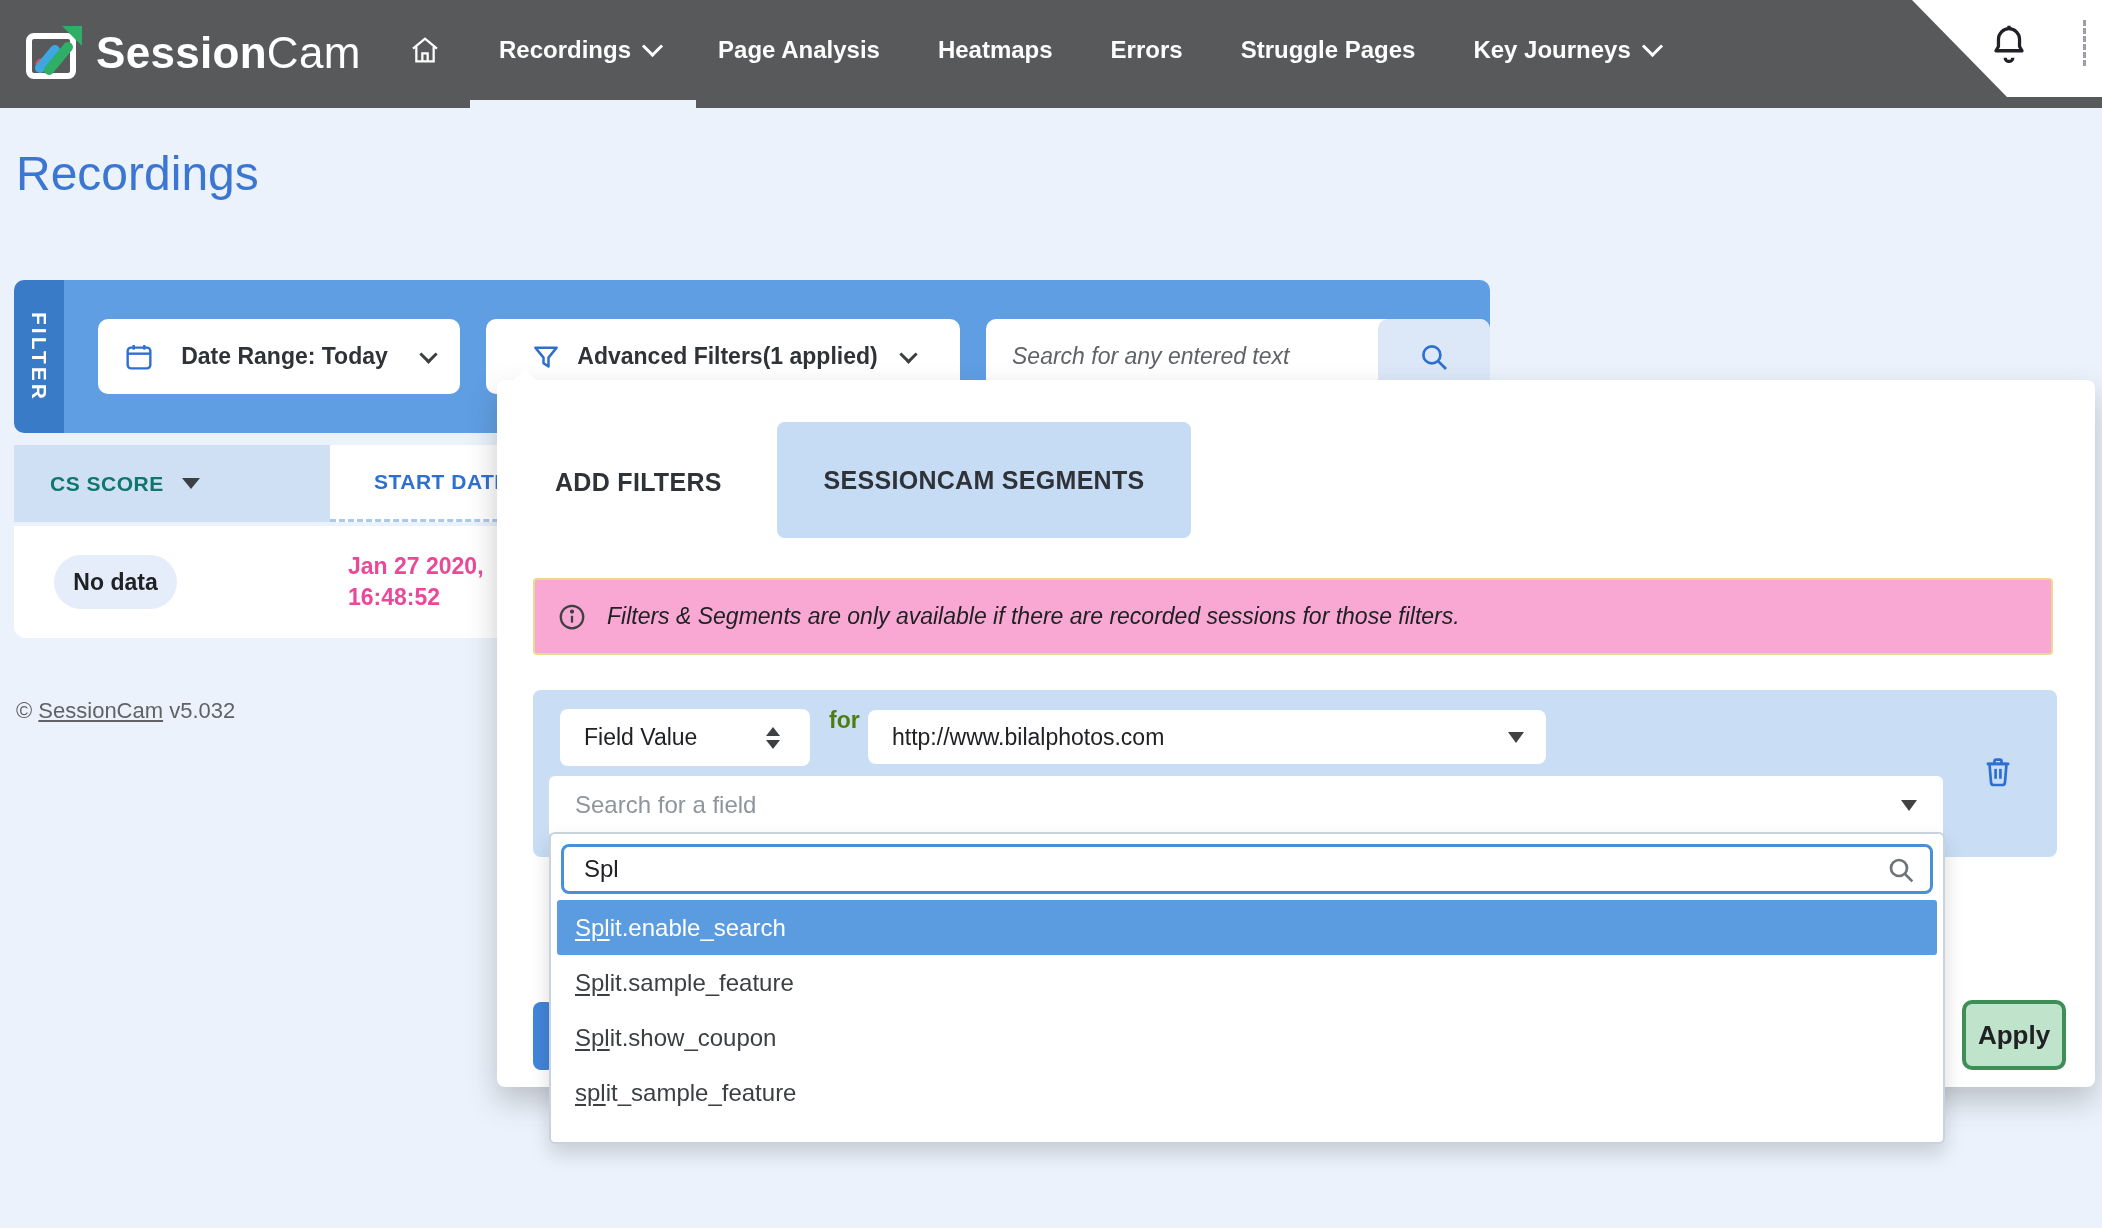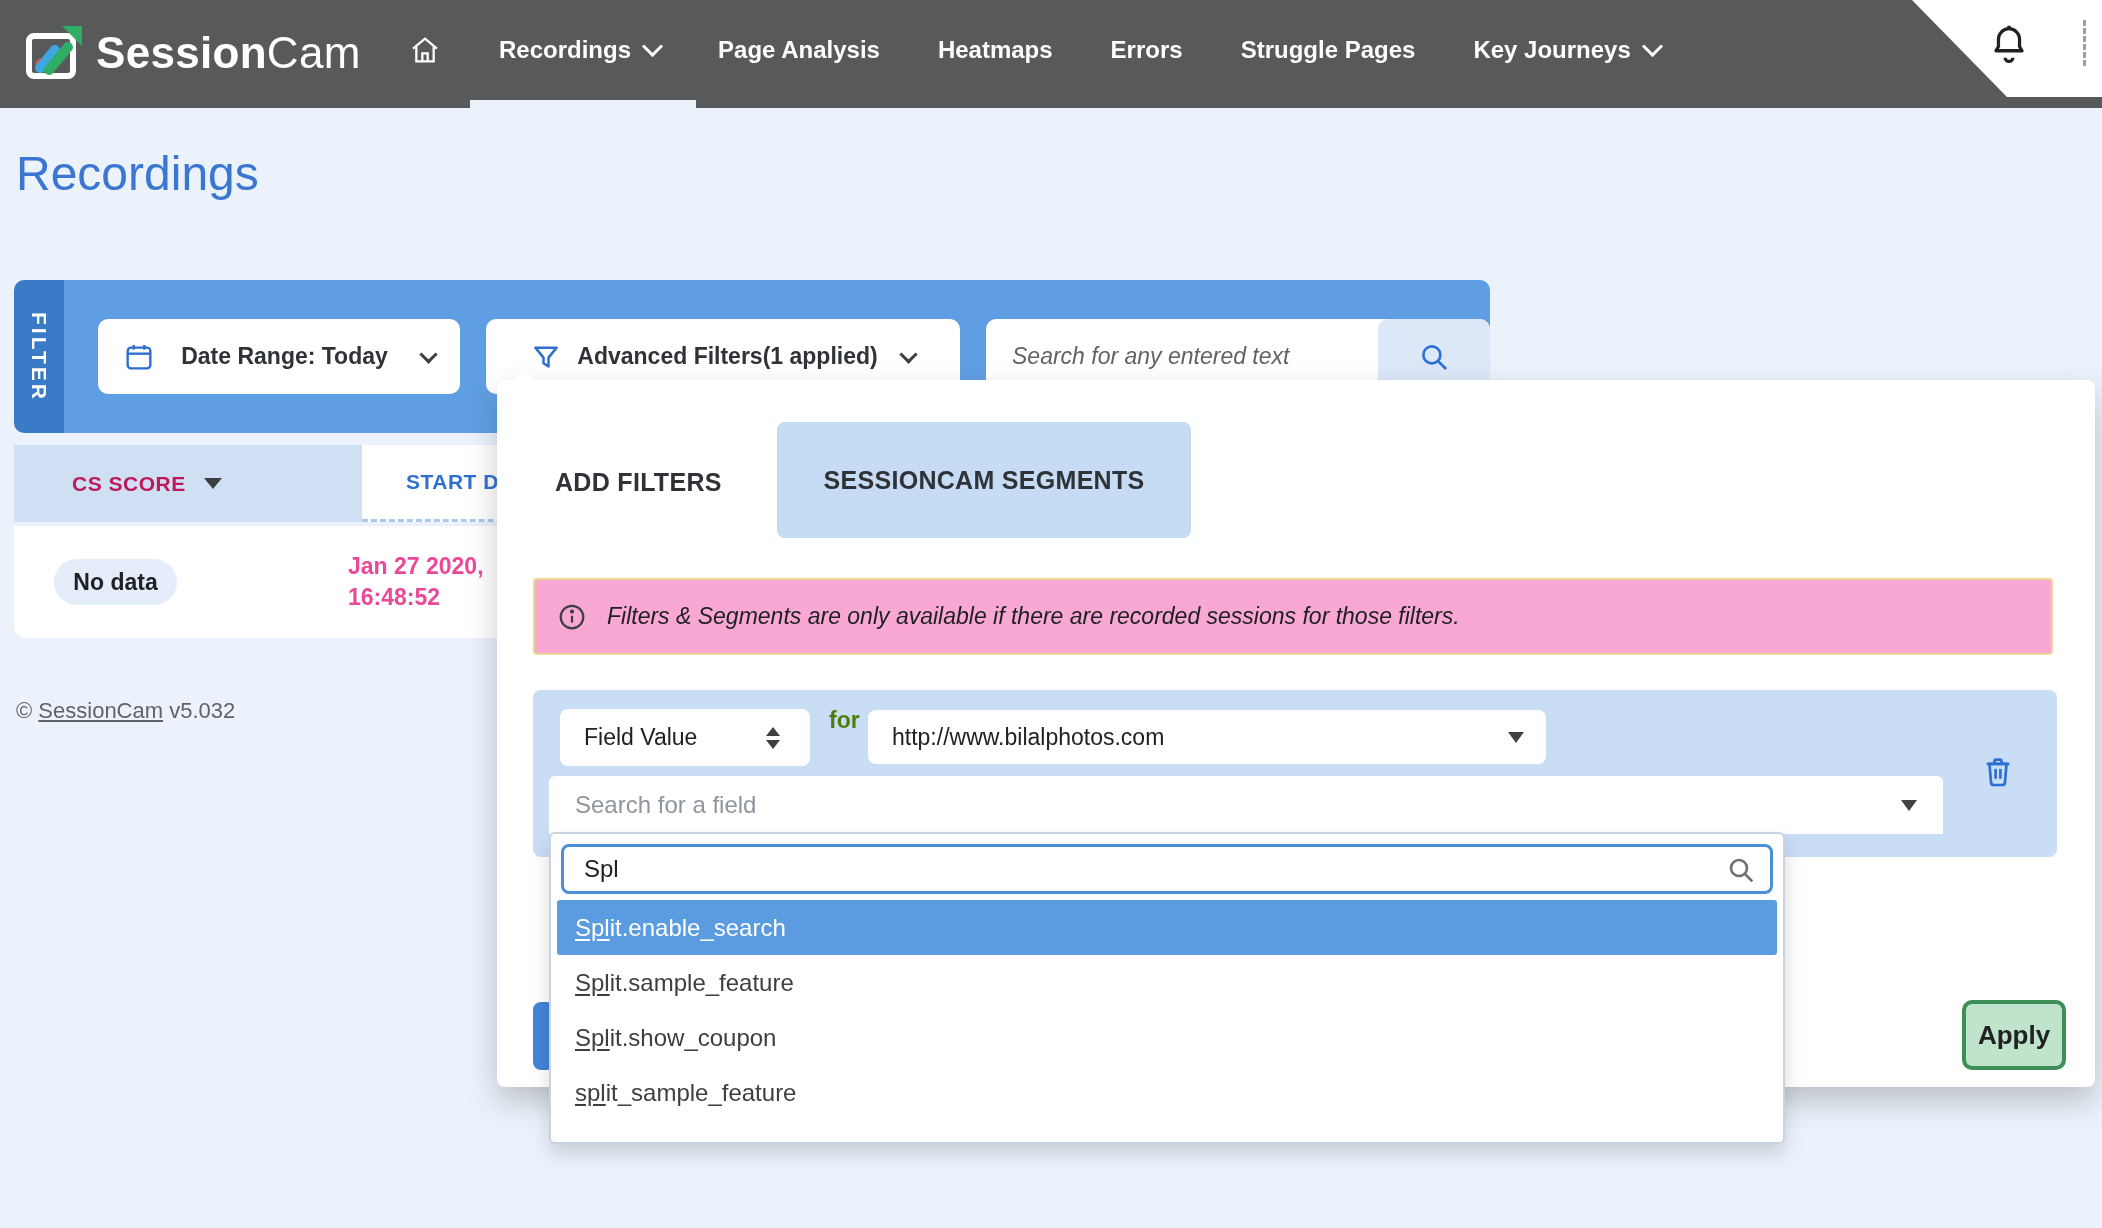--- a/index.html
+++ b/index.html
@@ -35,27 +35,27 @@
   .btn-adv{width:474px;gap:16px;}
   .chev-dark{width:10px;height:10px;border-right:3px solid #3c4043;border-bottom:3px solid #3c4043;transform:rotate(45deg);margin-top:-5px;margin-left:8px;}
   .searchbox{width:504px;height:75px;background:#fff;border-radius:10px;display:flex;overflow:hidden;}
   .searchbox input{flex:1;border:0;outline:0;padding:0 10px 0 26px;font-size:23px;font-style:italic;color:#333;background:transparent;font-family:inherit;min-width:0;}
   .searchbox input::placeholder{color:#5f6368;font-style:italic;}
   .search-btn{width:112px;background:#dce8f8;border-radius:10px;display:flex;align-items:center;justify-content:center;cursor:pointer;}
 
   
   .table{position:absolute;left:14px;top:445px;width:1476px;}
   .thead{display:flex;height:77px;}
-  .th-cs{width:348px;background:#cfe0f4;display:flex;align-items:center;padding-left:58px;gap:18px;
-         font-size:21px;font-weight:bold;color:#be185d;letter-spacing:.5px;cursor:pointer;box-sizing:border-box;}
+  .th-cs{width:316px;background:#cfe0f4;display:flex;align-items:center;padding-left:36px;gap:18px;
+         font-size:21px;font-weight:bold;color:#0f766e;letter-spacing:.5px;cursor:pointer;box-sizing:border-box;}
   .tri-down{width:0;height:0;border-left:9px solid transparent;border-right:9px solid transparent;border-top:11px solid #3c4043;}
   .th-date{flex:1;background:#fff;display:flex;align-items:center;padding-left:44px;font-size:21px;font-weight:bold;color:#2e6fd0;
            letter-spacing:.5px;border-bottom:3px dashed #aac8ec;box-sizing:border-box;cursor:pointer;}
   .trow{display:flex;align-items:center;height:112px;background:#fff;border-radius:0 0 12px 12px;margin-top:4px;}
-  .badge{margin-left:40px;width:123px;height:46px;border-radius:27px;background:#e4edf9;display:flex;align-items:center;justify-content:center;
+  .badge{margin-left:40px;width:123px;height:54px;border-radius:27px;background:#e4edf9;display:flex;align-items:center;justify-content:center;
          font-size:23px;font-weight:bold;color:#202124;}
   .row-date{margin-left:171px;font-size:23px;font-weight:bold;color:#ec4899;line-height:31px;}
 
   
   .footer{position:absolute;left:16px;top:698px;font-size:22px;color:#5f6368;}
   .footer .lnk{text-decoration:underline;cursor:pointer;}
 
   
   .panel{position:absolute;left:497px;top:380px;width:1598px;height:707px;background:#fff;border-radius:8px;
          box-shadow:0 14px 30px rgba(60,64,67,.28);}
@@ -73,21 +73,21 @@
   .sel-site{position:absolute;left:335px;top:20px;width:678px;height:54px;padding:0 22px 0 24px;font-size:23px;color:#202124;}
   .caret{width:0;height:0;border-left:8px solid transparent;border-right:8px solid transparent;border-top:11px solid #424242;}
   .spin{display:flex;flex-direction:column;gap:4px;}
   .spin i{display:block;width:0;height:0;border-left:7px solid transparent;border-right:7px solid transparent;}
   .spin .up{border-bottom:9px solid #3c4043;}
   .spin .dn{border-top:9px solid #3c4043;}
   .trash-btn{position:absolute;right:42px;top:64px;cursor:pointer;}
   .combo{position:absolute;left:52px;top:396px;width:1394px;height:58px;background:#fff;border-radius:6px 6px 0 0;
          display:flex;align-items:center;justify-content:space-between;padding:0 26px;box-sizing:border-box;font-size:24px;color:#8e959c;cursor:pointer;}
   .sliver{position:absolute;left:36px;top:622px;width:22px;height:68px;background:#4285d8;border-radius:8px;z-index:1;cursor:pointer;}
-  .listbox{position:absolute;left:52px;top:452px;width:1236px;height:312px;background:#fff;border:2px solid #c9d3df;border-radius:6px;
+  .listbox{position:absolute;left:52px;top:452px;width:1396px;height:312px;background:#fff;border:2px solid #c9d3df;border-radius:6px;
            box-shadow:0 10px 20px rgba(0,0,0,.15);box-sizing:border-box;z-index:5;}
   .fsearch{position:relative;margin:10px 10px 6px 10px;}
   .fsearch input{width:100%;height:50px;border:3px solid #4a90d9;border-radius:8px;box-sizing:border-box;font-size:24px;color:#202124;
                  padding:0 62px 0 20px;outline:none;font-family:inherit;}
   .fsearch .mag{position:absolute;right:16px;top:10px;}
   .item{height:55px;margin:0 6px;display:flex;align-items:center;padding-left:18px;font-size:24px;color:#3c4043;cursor:pointer;}
   .item .match{text-decoration:underline;text-underline-offset:3px;}
   .item.selected{background:#5b9bdf;color:#fff;border-radius:3px;}
   .apply{position:absolute;left:1465px;top:620px;width:104px;height:70px;background:#bfe3cb;border:4px solid #3e8e57;border-radius:10px;
          display:flex;align-items:center;justify-content:center;font-size:26px;font-weight:bold;color:#202124;box-sizing:border-box;z-index:6;cursor:pointer;}

